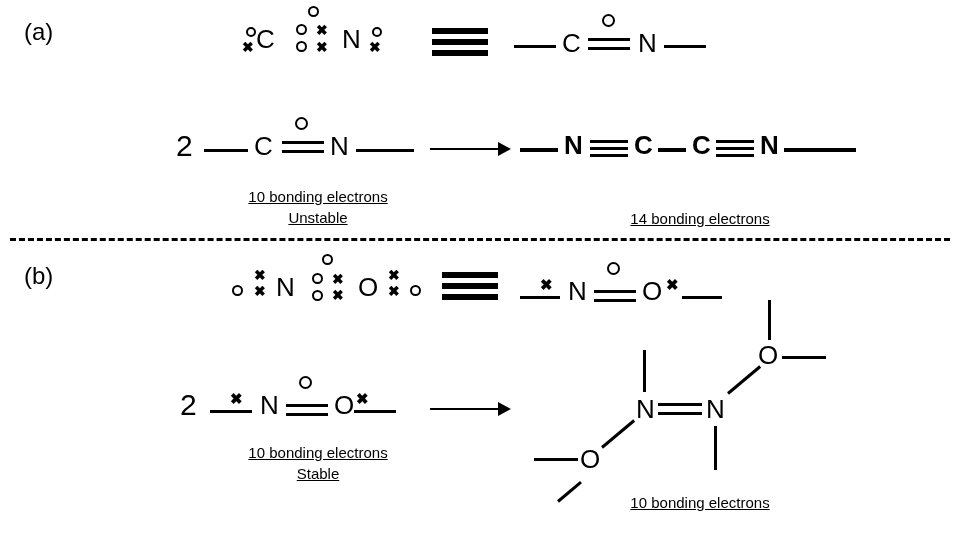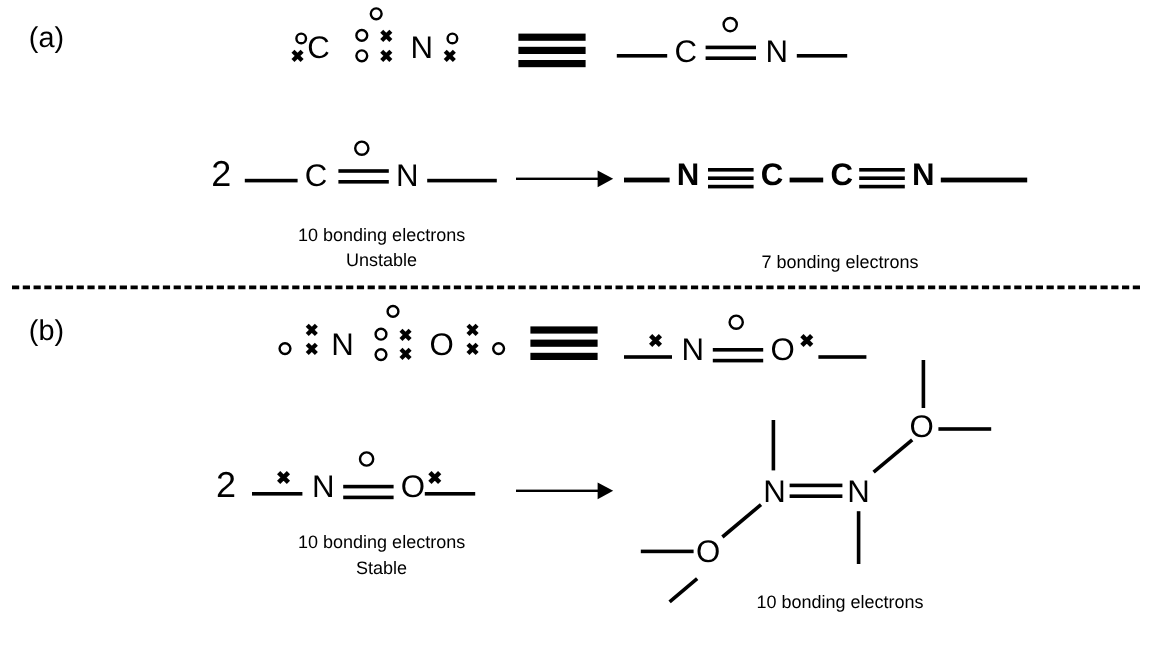--- a/index.html
+++ b/index.html
@@ -9,21 +9,21 @@
     font-family:"Liberation Sans", sans-serif; color:#000; overflow:hidden;
   }
   .atom { position:absolute; font-size:26px; line-height:1; font-weight:500; }
   .atom-bold { position:absolute; font-size:26px; line-height:1; font-weight:700; }
   .plabel { position:absolute; font-size:24px; line-height:1; }
   .coef { position:absolute; font-size:30px; line-height:1; }
   .bond { position:absolute; background:#000; }
   .circle { position:absolute; border:2px solid #000; border-radius:50%; background:#fff; box-sizing:border-box; }
   .cross { position:absolute; font-size:14px; line-height:1; font-weight:700; }
   .cross-lg { position:absolute; font-size:15px; line-height:1; font-weight:700; }
-  .caption { position:absolute; font-size:15px; line-height:1.2; text-align:center; }
+  .caption { position:absolute; font-size:15px; line-height:1.2; text-align:center;text-decoration:underline; }
   .equiv-bar { position:absolute; background:#000; width:56px; height:6px; }
   .arrow-shaft { position:absolute; background:#000; height:2px; }
   .arrow-head { position:absolute; width:0; height:0; border-left:13px solid #000; border-top:7px solid transparent; border-bottom:7px solid transparent; }
   .divider { position:absolute; border-top:3px dashed #000; height:0; }
   .rot { transform-origin:left center; }
 </style>
 </head>
 <body>
 
 <div class="canvas">
@@ -85,21 +85,21 @@
         <div class="atom-bold" style="left:692px; top:132px;">C</div>
         <div class="bond" style="left:716px; top:140px; width:38px; height:3px;"></div>
         <div class="bond" style="left:716px; top:147px; width:38px; height:3px;"></div>
         <div class="bond" style="left:716px; top:154px; width:38px; height:3px;"></div>
         <div class="atom-bold" style="left:760px; top:132px;">N</div>
         <div class="bond" style="left:784px; top:148px; width:72px; height:4px;"></div>
       </div>
 
       <div class="caption" style="left:238px; top:188px; width:160px;">10 bonding electrons</div>
       <div class="caption" style="left:238px; top:209px; width:160px;">Unstable</div>
-      <div class="caption" style="left:620px; top:210px; width:160px;">7 bonding electrons</div>
+      <div class="caption" style="left:620px; top:210px; width:160px;">14 bonding electrons</div>
     </div>
   </div>
 
   <div class="divider" style="left:10px; top:238px; width:940px;"></div>
 
   <div>
     <div class="plabel" style="left:24px; top:264px;">(b)</div>
 
     <div>
       <div class="circle" style="left:232px; top:285px; width:11px; height:11px;"></div>

